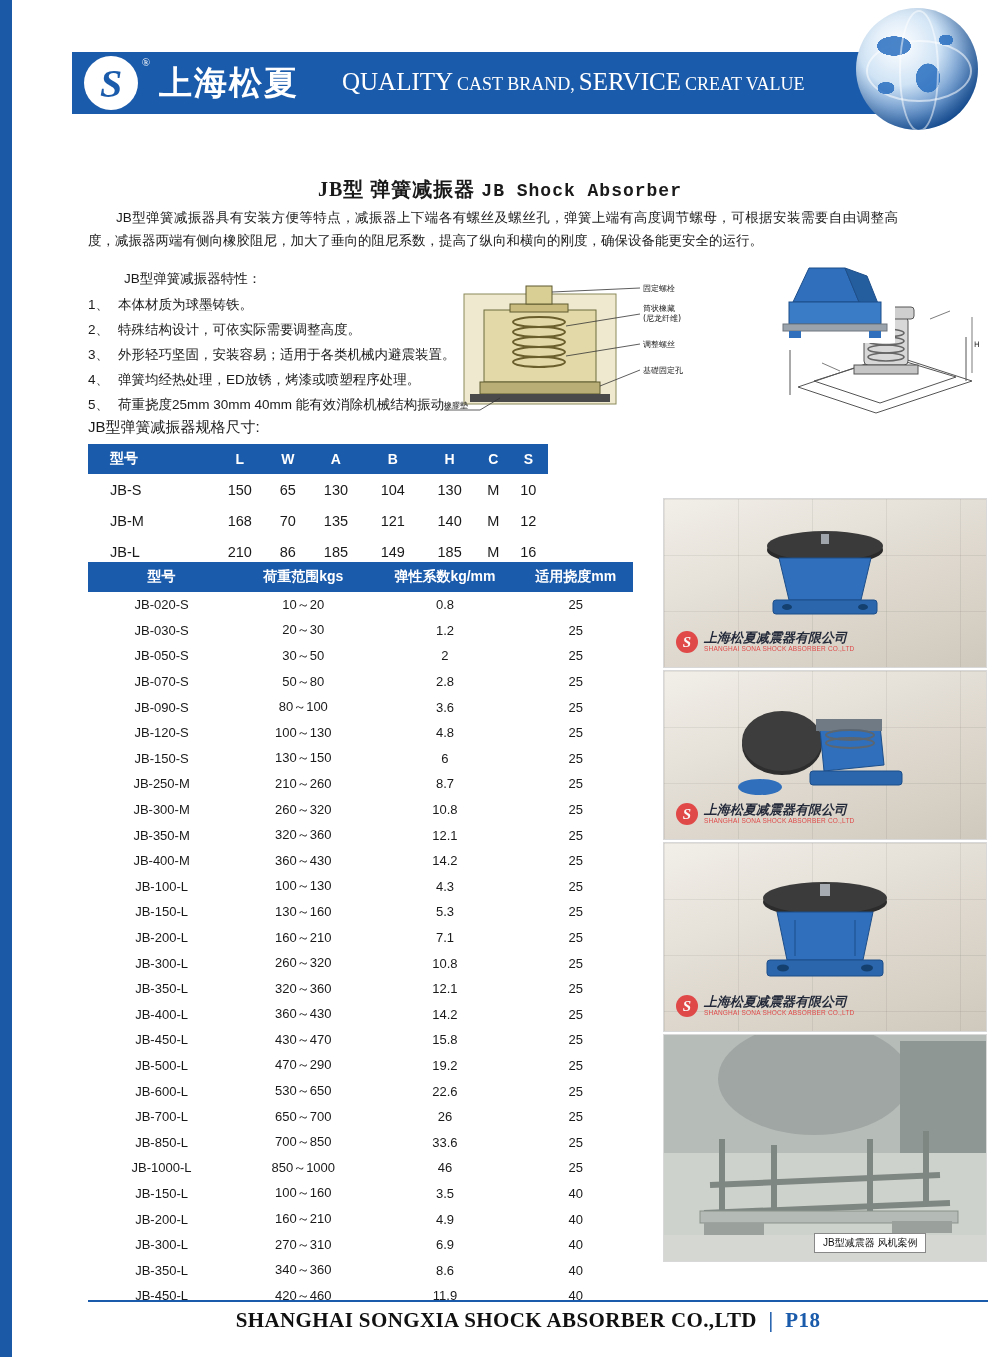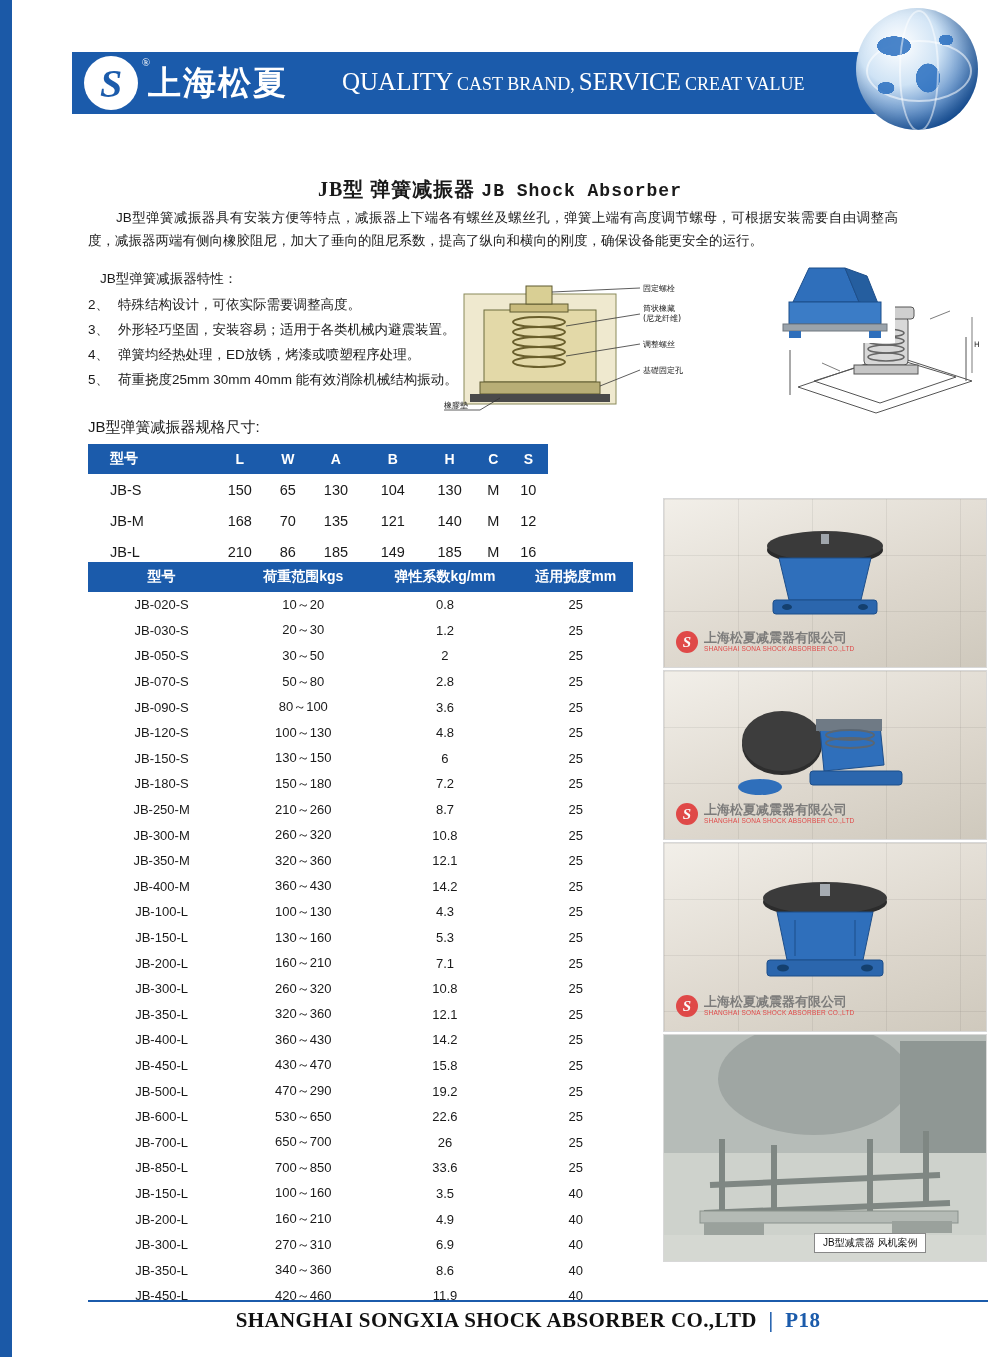--- a/index.html
+++ b/index.html
@@ -71,20 +71,21 @@
     color: #ffffff;
     font-style: normal;
     font-weight: normal;
   }
   .logo-text {
     color: #ffffff;
     font-family: "Liberation Serif", serif;
     font-size: 33px;
     font-weight: bold;
     letter-spacing: 2px;
+    margin-left: 11px;
   }
   .slogan {
     position: absolute;
     left: 330px; top: 68px;
     color: #ffffff;
     font-family: "Liberation Serif", serif;
     white-space: nowrap;
   }
   .slogan .big { font-size: 25px; }
   .slogan .small { font-size: 18px; }
@@ -145,21 +146,21 @@
     position: absolute;
     left: 88px; top: 206px;
     width: 810px;
     font-size: 13.5px;
     line-height: 23px;
     text-indent: 28px;
     text-align: justify;
   }
   .feat-title {
     position: absolute;
-    left: 72px; top: 270px;
+    left: 96px; top: 270px;
     font-size: 13.5px;
     text-indent: 28px;
     width: 400px;
   }
   .feature-list {
     position: absolute;
     left: 88px; top: 292px;
     width: 420px;
     font-size: 13.5px;
     line-height: 25px;
@@ -264,21 +265,21 @@
     width: 22px; height: 22px;
     border-radius: 50%;
     background: #e03a3a;
     color: #fff;
     font-family: "Liberation Serif", serif;
     font-style: italic;
     font-weight: bold;
     font-size: 15px;
     display: flex; align-items: center; justify-content: center;
   }
-  .wm-t1 { color: #737373; font-size: 13px; font-weight: bold; line-height: 13px; }
+  .wm-t1 { color: #0f172a; font-size: 13px; font-weight: bold; line-height: 13px; font-style: italic; }
   .wm-t2 { color: #e03a3a; font-size: 6.5px; line-height: 9px; letter-spacing: .2px; }
   .absorber {
     position: absolute;
     left: 50%; top: 50%;
     transform: translate(-50%,-50%);
   }
   .cap-badge {
     position: absolute;
     left: 150px; bottom: 8px;
     background: #ffffff;
@@ -341,20 +342,21 @@
   <span>JB型 弹簧减振器</span>
   <span class="en">JB Shock Absorber</span>
 </div>
 
 <div class="intro">JB型弹簧减振器具有安装方便等特点，减振器上下端各有螺丝及螺丝孔，弹簧上端有高度调节螺母，可根据安装需要自由调整高度，减振器两端有侧向橡胶阻尼，加大了垂向的阻尼系数，提高了纵向和横向的刚度，确保设备能更安全的运行。</div>
 
 <div class="feat-title">JB型弹簧减振器特性：</div>
 
 <div class="feature-list">
   <ul>
+    <li><span class="num">1、</span><span>本体材质为球墨铸铁。</span></li>
     <li><span class="num">2、</span><span>特殊结构设计，可依实际需要调整高度。</span></li>
     <li><span class="num">3、</span><span>外形轻巧坚固，安装容易；适用于各类机械内避震装置。</span></li>
     <li><span class="num">4、</span><span>弹簧均经热处理，ED放锈，烤漆或喷塑程序处理。</span></li>
     <li><span class="num">5、</span><span>荷重挠度25mm 30mm 40mm 能有效消除机械结构振动。</span></li>
   </ul>
 </div>
 
 <div class="spec-caption">JB型弹簧减振器规格尺寸:</div>
 
 <div class="diagram">
@@ -523,26 +525,20 @@
         <td>4.8</td>
         <td>25</td>
       </tr>
       <tr>
         <td class="model">JB-150-S</td>
         <td>130～150</td>
         <td>6</td>
         <td>25</td>
       </tr>
       <tr>
-        <td class="model">JB-180-S</td>
-        <td>150～180</td>
-        <td>7.2</td>
-        <td>25</td>
-      </tr>
-      <tr>
         <td class="model">JB-250-M</td>
         <td>210～260</td>
         <td>8.7</td>
         <td>25</td>
       </tr>
       <tr>
         <td class="model">JB-300-M</td>
         <td>260～320</td>
         <td>10.8</td>
         <td>25</td>
@@ -616,20 +612,26 @@
       <tr>
         <td class="model">JB-700-L</td>
         <td>650～700</td>
         <td>26</td>
         <td>25</td>
       </tr>
       <tr>
         <td class="model">JB-850-L</td>
         <td>700～850</td>
         <td>33.6</td>
+        <td>25</td>
+      </tr>
+      <tr>
+        <td class="model">JB-1000-L</td>
+        <td>850～1000</td>
+        <td>46</td>
         <td>25</td>
       </tr>
       <tr>
         <td class="model">JB-150-L</td>
         <td>100～160</td>
         <td>3.5</td>
         <td>40</td>
       </tr>
       <tr>
         <td class="model">JB-200-L</td>

